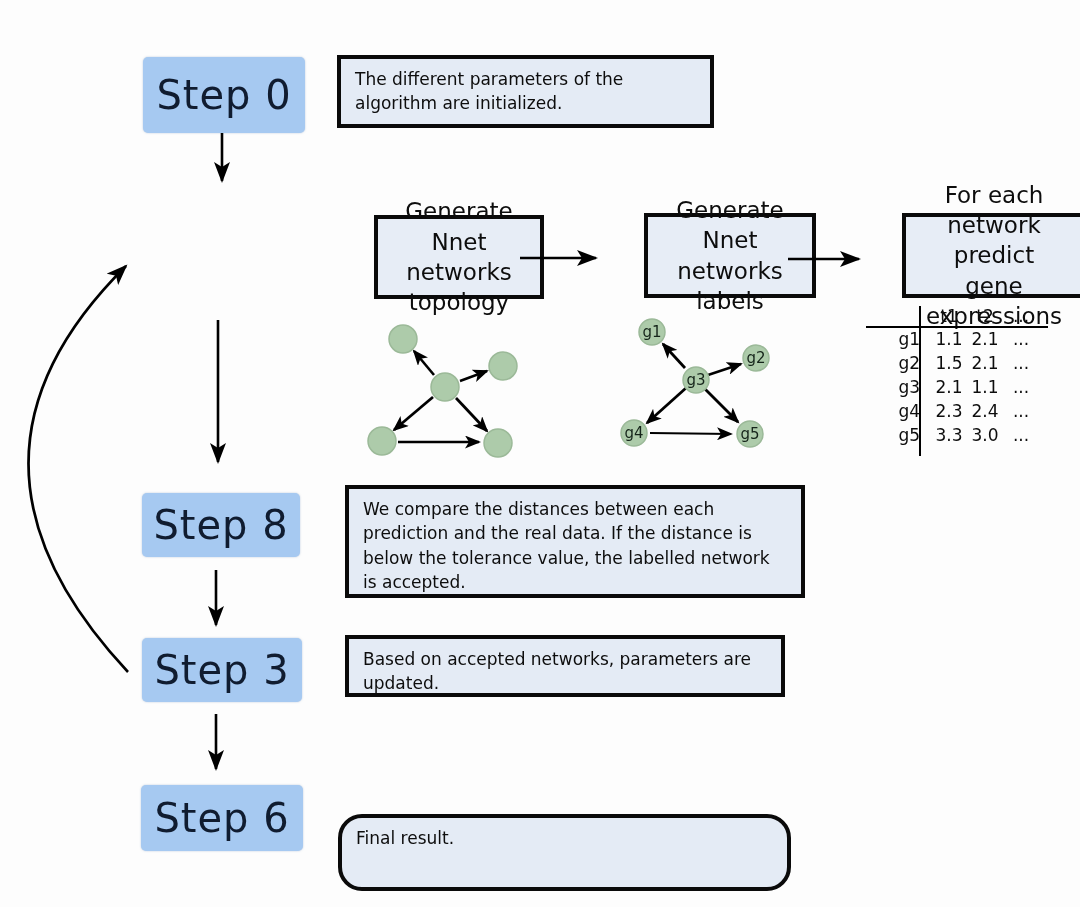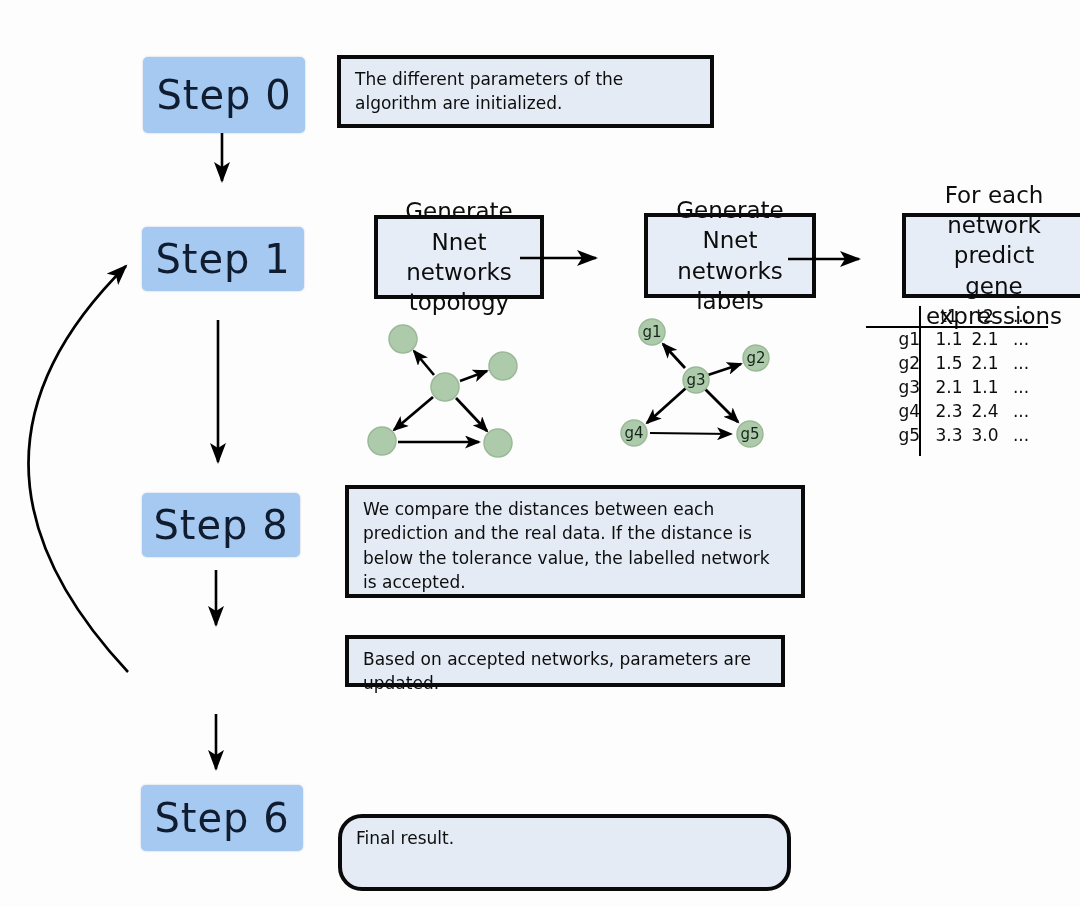--- a/index.html
+++ b/index.html
@@ -52,37 +52,37 @@
   table.expr tr.hdr td{height:22px;}
 </style>
 </head>
 <body>
 
 <div class="canvas">
 
   <div class="step-box" style="left:143px;top:57px;width:162px;height:76px;">
     <span>Step 0</span>
   </div>
-  <div class="step-box" style="left:142px;top:227px;width:162px;height:64px;">
-    <span>Step 1</span>
-  </div>
   <div class="step-box" style="left:142px;top:493px;width:158px;height:64px;">
     <span>Step 8</span>
+  </div>
+  <div class="step-box" style="left:142px;top:638px;width:160px;height:64px;">
+    <span>Step 3</span>
   </div>
   <div class="step-box" style="left:141px;top:785px;width:162px;height:66px;">
     <span>Step 6</span>
   </div>
 
   <div class="desc-box" style="left:337px;top:55px;width:377px;height:73px;">
     <span>The different parameters of the algorithm are initialized.</span>
   </div>
   <div class="desc-box" style="left:345px;top:485px;width:460px;height:113px;">
     <span>We compare the distances between each prediction and the real data. If the distance is below the tolerance value, the labelled network is accepted.</span>
   </div>
-  <div class="desc-box" style="left:345px;top:635px;width:440px;height:52px;">
+  <div class="desc-box" style="left:345px;top:635px;width:440px;height:62px;">
     <span>Based on accepted networks, parameters are updated.</span>
   </div>
   <div class="desc-box" style="left:338px;top:814px;width:453px;height:77px;border-radius:24px;">
     <span>Final result.</span>
   </div>
 
   <div class="sub-box" style="left:340px;top:215px;width:170px;height:84px;">
     <span>Generate
 Nnet networks
 topology</span>

